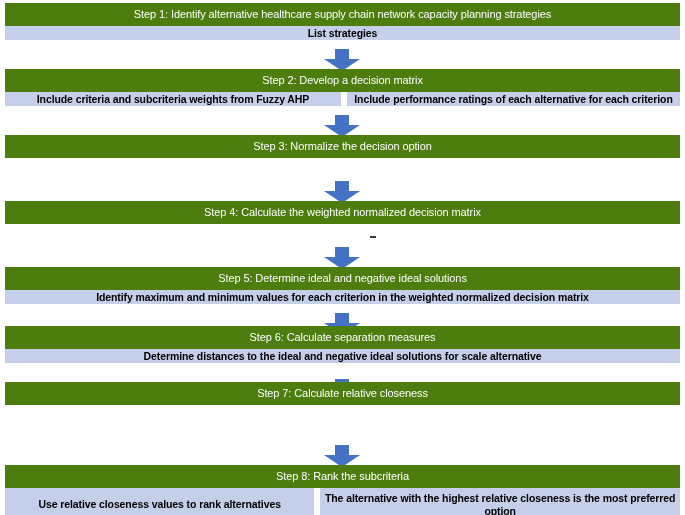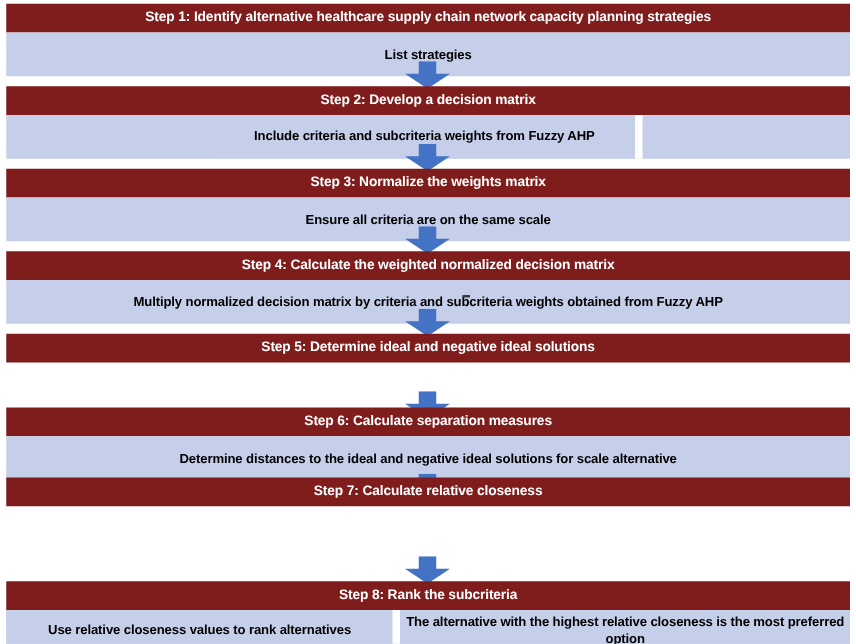--- a/index.html
+++ b/index.html
@@ -21,23 +21,23 @@
   }
 
   .step-block {
     position: absolute;
     left: 5px;
     width: 675px;
     box-sizing: border-box;
   }
 
   .step-header {
-    background: #7f1d1d;
+    background: #4d7c0f;
     color: #ffffff;
-    font-weight: bold;
+    font-weight: normal;
     font-size: 11px;
     text-align: center;
     line-height: 1;
     display: flex;
     align-items: center;
     justify-content: center;
     box-sizing: border-box;
     height: 23px;
     letter-spacing: -0.1px;
   }
@@ -45,21 +45,21 @@
   .step-sub {
     background: #C6CFE9;
     color: #000000;
     font-weight: bold;
     font-size: 10.5px;
     text-align: center;
     display: flex;
     align-items: center;
     justify-content: center;
     box-sizing: border-box;
-    height: 35px;
+    height: 14px;
     padding: 0 4px;
     letter-spacing: -0.1px;
   }
 
   .step-sub.split {
     padding: 0;
     display: flex;
     flex-direction: row;
     align-items: stretch;
   }
@@ -67,21 +67,21 @@
   .sub-cell {
     background: #C6CFE9;
     color: #000000;
     font-weight: bold;
     font-size: 10.5px;
     text-align: center;
     display: flex;
     align-items: center;
     justify-content: center;
     box-sizing: border-box;
-    padding: 14px 3px;
+    padding: 0 3px;
     line-height: 1.15;
     letter-spacing: -0.1px;
   }
 
   .sub-cell.left  { width: 336px; }
   .sub-cell.gap   { width: 3px; background: #ffffff; }
   .sub-cell.right { flex: 1 1 auto; }
 
   .step-sub.two-line { height: 33px; }
 
@@ -114,55 +114,55 @@
     <svg viewBox="0 0 36 22" xmlns="http://www.w3.org/2000/svg" aria-hidden="true">
       <polygon points="11,0 25,0 25,10 36,10 18,22 0,10 11,10" fill="#4472C4"></polygon>
     </svg>
   </div>
 
   <div class="step-block" style="top:69px;">
     <div class="step-header">Step 2: Develop a decision matrix</div>
     <div class="step-sub split">
       <div class="sub-cell left">Include criteria and subcriteria weights from Fuzzy AHP</div>
       <div class="sub-cell gap"></div>
+      <div class="sub-cell right">Include performance ratings of each alternative for each criterion</div>
     </div>
   </div>
 
   <div class="arrow" style="top:115px;">
     <svg viewBox="0 0 36 22" xmlns="http://www.w3.org/2000/svg" aria-hidden="true">
       <polygon points="11,0 25,0 25,10 36,10 18,22 0,10 11,10" fill="#4472C4"></polygon>
     </svg>
   </div>
 
   <div class="step-block" style="top:135px;">
-    <div class="step-header">Step 3: Normalize the weights matrix</div>
-    <div class="step-sub">Ensure all criteria are on the same scale</div>
+    <div class="step-header">Step 3: Normalize the decision option</div>
   </div>
 
   <div class="arrow" style="top:181px;">
     <svg viewBox="0 0 36 22" xmlns="http://www.w3.org/2000/svg" aria-hidden="true">
       <polygon points="11,0 25,0 25,10 36,10 18,22 0,10 11,10" fill="#4472C4"></polygon>
     </svg>
   </div>
 
   <div class="step-block" style="top:201px;">
     <div class="step-header">Step 4: Calculate the weighted normalized decision matrix</div>
-    <div class="step-sub">Multiply normalized decision matrix by criteria and subcriteria weights obtained from Fuzzy AHP</div>
   </div>
 
   <div class="overlap-mark" style="top:236px; left:370px;"></div>
 
   <div class="arrow" style="top:247px;">
     <svg viewBox="0 0 36 22" xmlns="http://www.w3.org/2000/svg" aria-hidden="true">
       <polygon points="11,0 25,0 25,10 36,10 18,22 0,10 11,10" fill="#4472C4"></polygon>
     </svg>
   </div>
 
   <div class="step-block" style="top:267px;border-radius:19px;">
     <div class="step-header">Step 5: Determine ideal and negative ideal solutions</div>
+    <div class="step-sub">Identify maximum and minimum values for each criterion in the weighted normalized decision matrix</div>
   </div>
 
   <div class="arrow" style="top:313px;">
     <svg viewBox="0 0 36 22" xmlns="http://www.w3.org/2000/svg" aria-hidden="true">
       <polygon points="11,0 25,0 25,10 36,10 18,22 0,10 11,10" fill="#4472C4"></polygon>
     </svg>
   </div>
 
   <div class="step-block" style="top:326px;">
     <div class="step-header">Step 6: Calculate separation measures</div>

